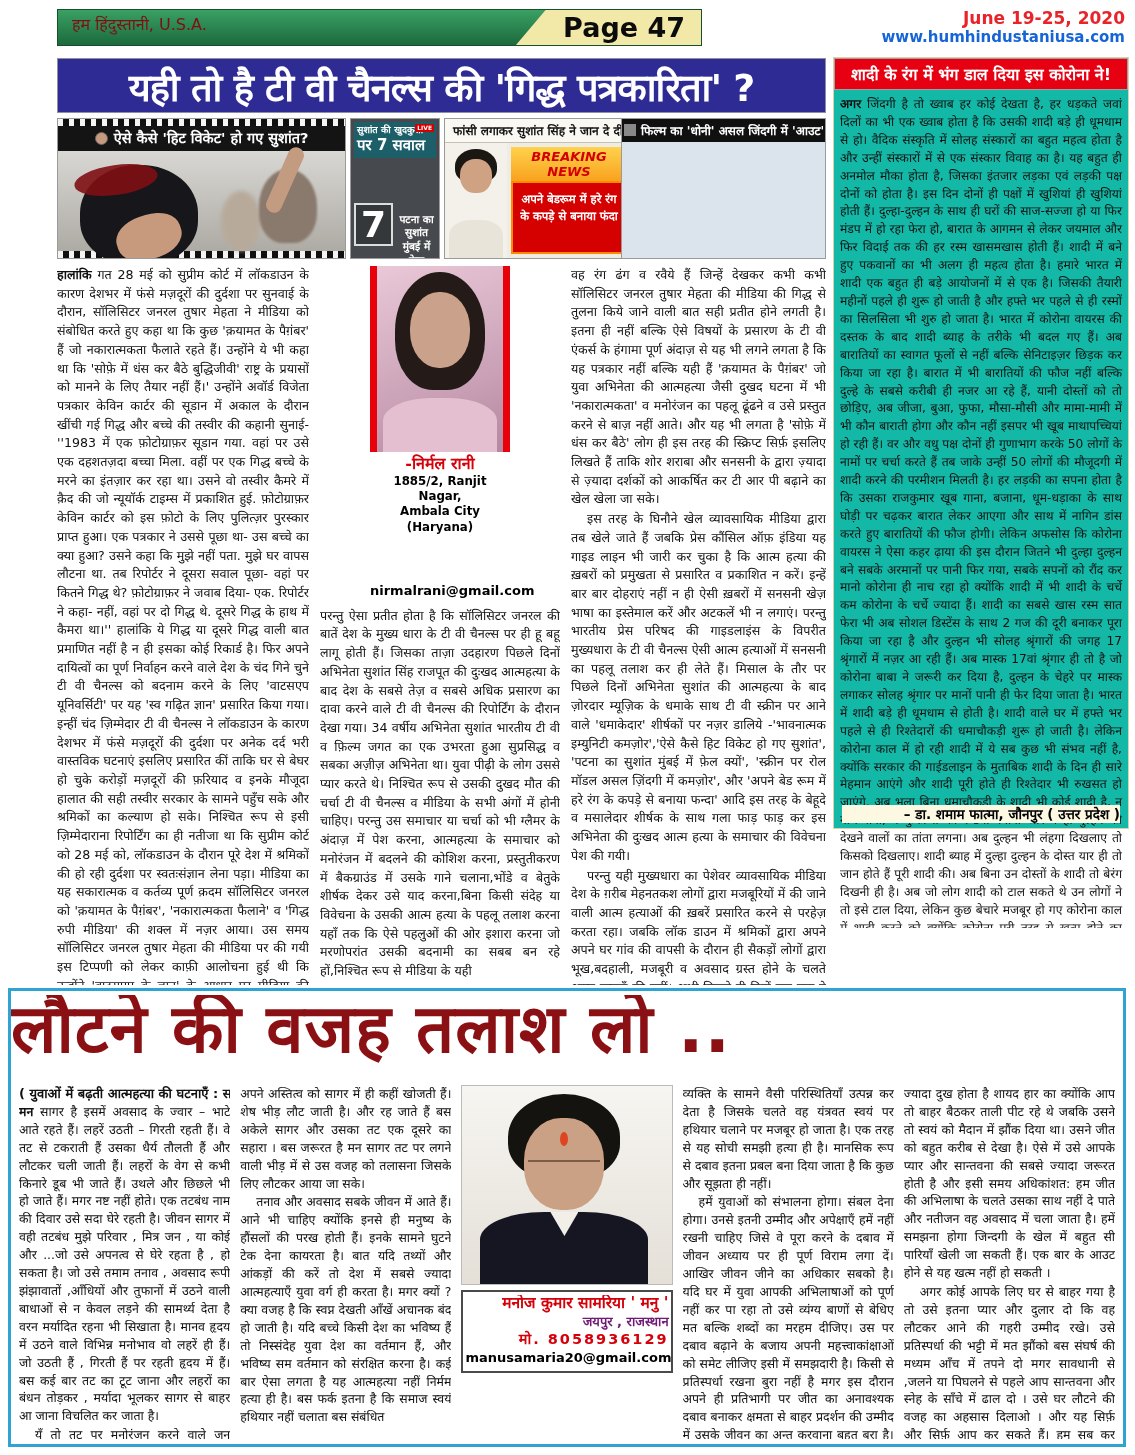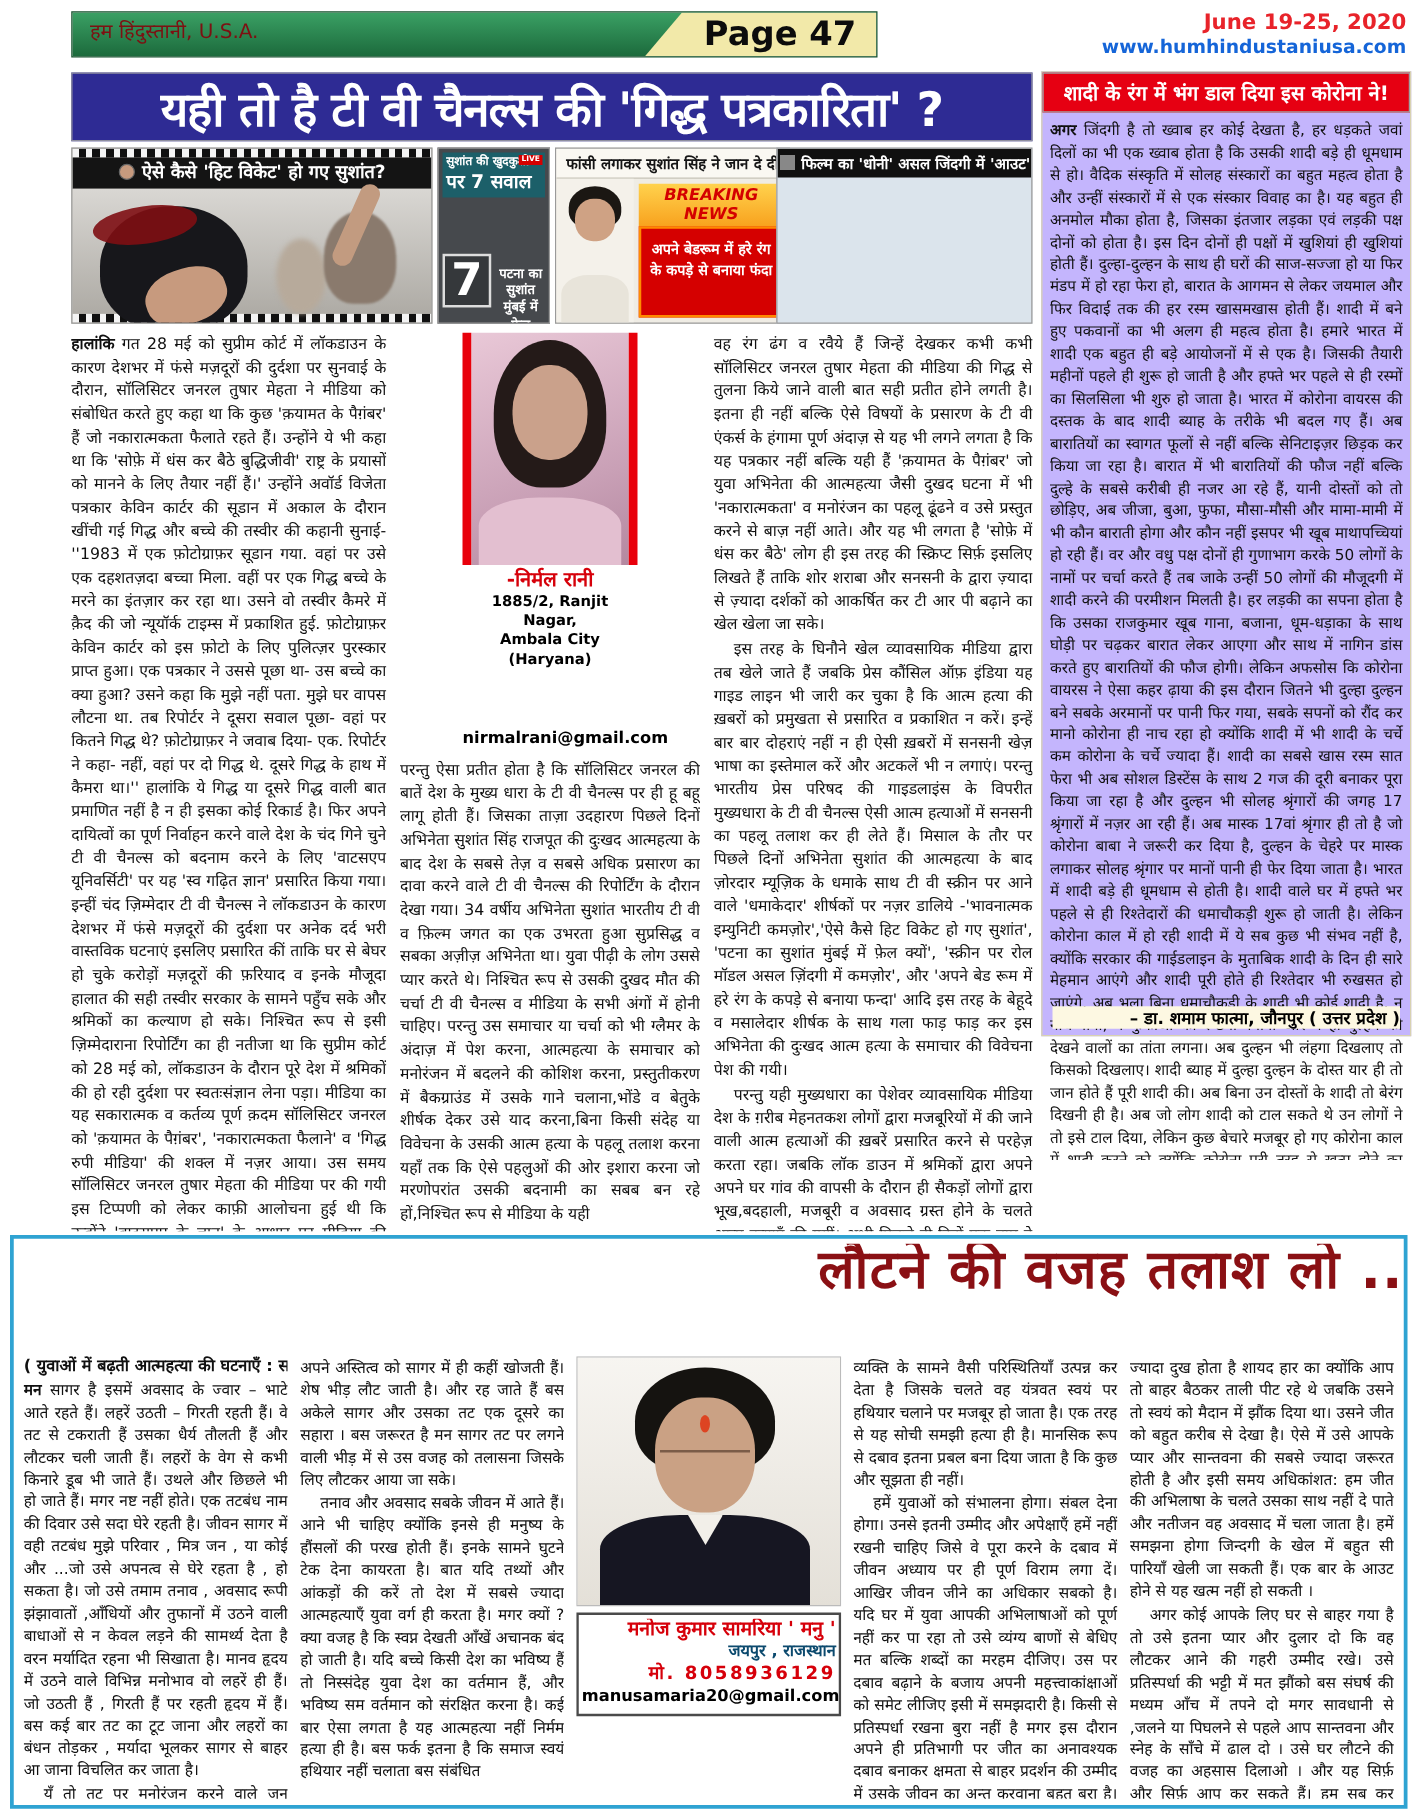--- a/index.html
+++ b/index.html
@@ -74,43 +74,43 @@
   .author-card { width:140px; margin:0 auto 6px; text-align:center; }
   .author-photo { height:186px; position:relative; border-left:7px solid #e8000b; border-right:7px solid #e8000b; background:linear-gradient(160deg,#e9c8d7,#c9a0b6 65%,#b488a0); overflow:hidden; }
   .n-hair { position:absolute; left:18px; top:6px; width:90px; height:118px; background:#241a18; border-radius:50% 50% 42% 42%; }
   .n-face { position:absolute; left:33px; top:26px; width:60px; height:76px; background:#caa18b; border-radius:48%; }
   .n-body { position:absolute; left:6px; bottom:0; width:114px; height:54px; background:#e3bfd0; border-radius:42% 42% 0 0; }
   .author-name { color:#d6000a; font-weight:bold; font-size:16px; margin-top:3px; }
   .author-addr { font-weight:bold; font-size:11.8px; line-height:1.3; color:#000; }
   .author-email { font-weight:bold; font-size:13px; color:#000;margin-top:47px; }
 
   
-  .side { position:absolute; left:833px; top:57px; width:296px; height:772px; background:#c4b5fd; border:1px solid #d8d2b0; }
+  .side { position:absolute; left:833px; top:57px; width:296px; height:772px; background:#14b8a6; border:1px solid #d8d2b0; }
   .side-headline { background:#e60012; border:1px solid #a0a0a0; color:#fff; font-weight:bold; font-size:16px; text-align:center; padding:4px 2px; white-space:nowrap; overflow:hidden; }
   .side-body { padding:6px 6px 0; font-size:12.2px; line-height:17.9px; text-align:justify; height:838px; overflow:hidden; color:#101010; }
   .side-byline { position:absolute; bottom:5px; right:8px; left:8px; text-align:right; font-weight:bold; font-size:13.5px; background:#fdf8e2; color:#000; }
 
   
   .bottom { position:absolute; left:8px; top:988px; width:1118px; height:459px; border:3px solid #2fa3d2; background:#fff; }
-  .bottom-headline { text-align:right; font-weight:bold; font-size:43px; color:#8a1014; line-height:1.02; margin-top:4px; letter-spacing:1px; white-space:nowrap; overflow:hidden; }
+  .bottom-headline { text-align:left; font-weight:bold; font-size:67px; color:#8a1014; line-height:1.02; margin-top:4px; letter-spacing:1px; white-space:nowrap; overflow:hidden; }
   .bottom-cols { position:absolute; left:8px; right:8px; top:94px; bottom:5px; display:flex; gap:10px; font-size:12.4px; line-height:17.9px; text-align:justify; color:#101010; }
   .bcol { flex:1; overflow:hidden; }
   .bcol p + p { text-indent:16px; margin-top:1px; }
   .kicker { font-weight:bold; font-size:13px; white-space:nowrap; overflow:hidden; }
 
   .photo2 { height:200px; position:relative; background:linear-gradient(180deg,#f7f5f1,#e4e0d8); border:1px solid #bbb; overflow:hidden; }
   .m-hair { position:absolute; left:46px; top:8px; width:112px; height:86px; background:#151310; border-radius:50% 50% 42% 42%; }
   .m-face { position:absolute; left:62px; top:32px; width:80px; height:92px; background:#caa184; border-radius:46%; }
   .m-tilak { position:absolute; left:98px; top:46px; width:8px; height:14px; background:#d42; border-radius:50%; }
   .m-specs { position:absolute; left:66px; top:66px; width:72px; height:10px; border-bottom:2px solid #7b5c48; }
   .m-body { position:absolute; left:18px; bottom:0; width:168px; height:72px; background:#161622; border-radius:38% 38% 0 0; }
   .m-collar { position:absolute; left:88px; bottom:48px; width:28px; height:24px; background:#f2efe9; clip-path:polygon(50% 100%,0 0,100% 0); }
   .author2 { border:2px solid #4a4a4a; margin-top:5px; text-align:right; padding:3px 2px 4px; background:#fff; }
   .a2-name { color:#d6000a; font-weight:bold; font-size:15.5px; white-space:nowrap; overflow:hidden; }
-  .a2-city { color:#0c4a6e; font-weight:bold; font-size:13px; }
+  .a2-city { color:#701a75; font-weight:bold; font-size:13px; }
   .a2-phone { color:#d6000a; font-weight:bold; font-size:14.5px; letter-spacing:2px; }
   .a2-email { color:#000; font-weight:bold; font-size:13px; }
   .b { font-weight:bold; }
 </style>
 </head>
 <body>
 
 <div class="masthead">
   <span class="logo-text">हम हिंदुस्तानी, U.S.A.</span>
   <div class="page-badge">

